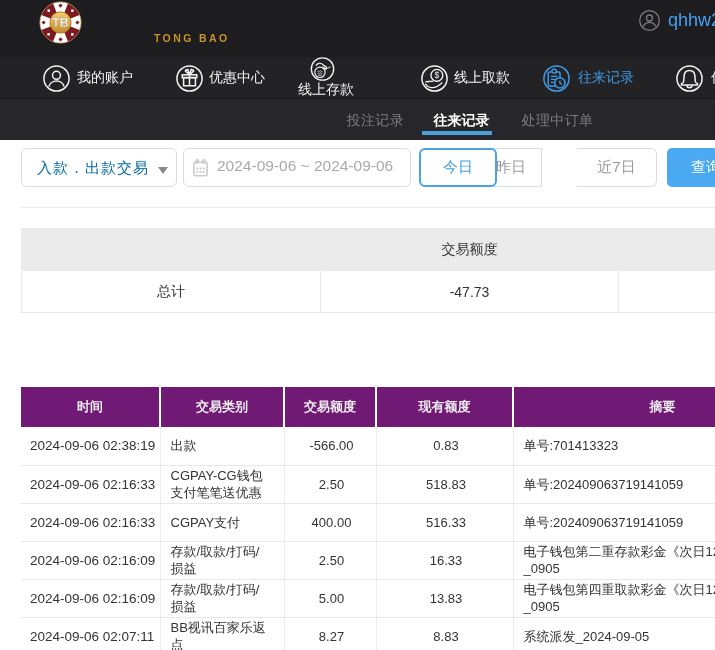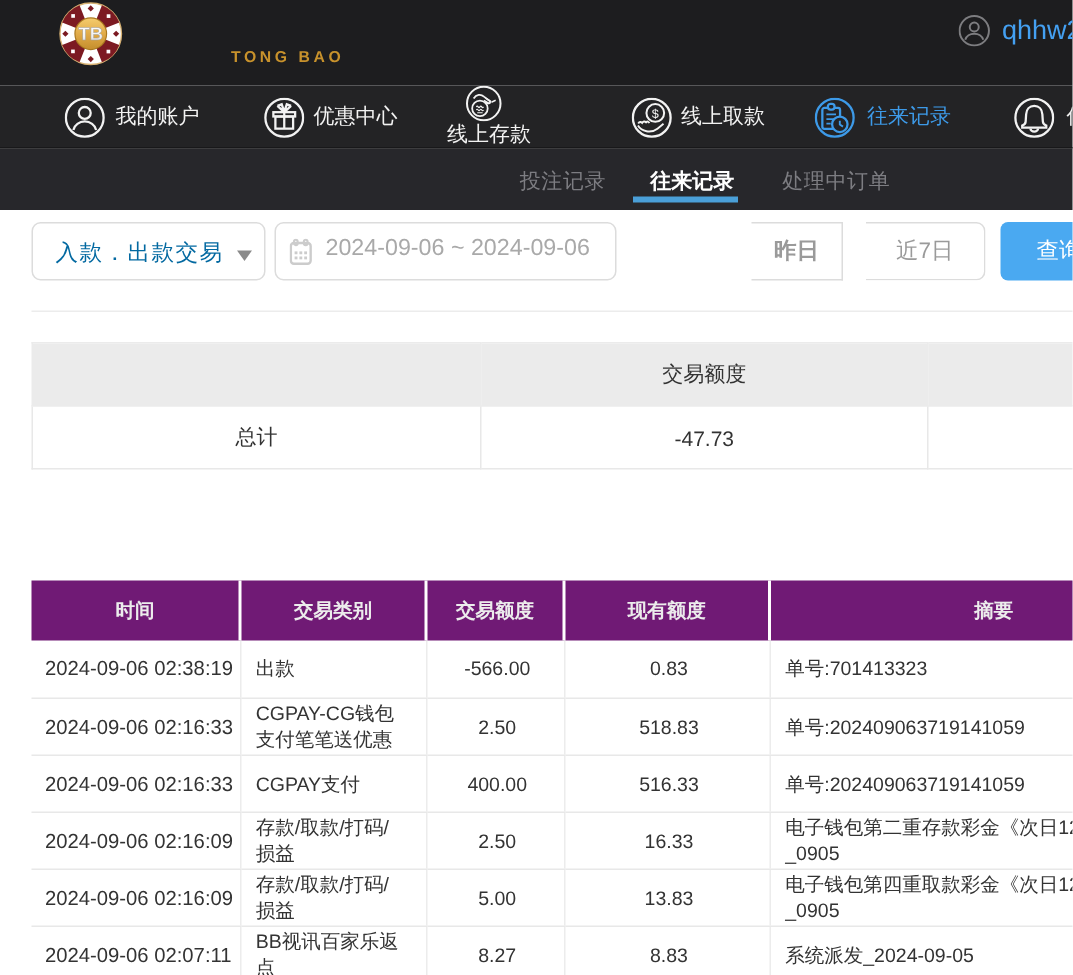--- a/index.html
+++ b/index.html
@@ -155,21 +155,22 @@
       <rect x="3.4" y="8.6" width="1.9" height="1.9"></rect>
         <rect x="6.6" y="8.6" width="1.9" height="1.9"></rect>
         <rect x="9.8" y="8.6" width="1.9" height="1.9"></rect>
       <rect x="3.4" y="12" width="1.9" height="1.9"></rect>
         <rect x="6.6" y="12" width="1.9" height="1.9"></rect>
         <rect x="9.8" y="12" width="1.9" height="1.9"></rect>
     </g>
   </svg>
   <div class="abs" style="left:217px;top:157px;font-size:15.5px;color:#a9a9a9;">2024-09-06 ~ 2024-09-06</div>
 
-  <div class="btn" style="left:501px;width:61px;border:1px solid #dcdcdc;border-left:none;font-weight:bold;">昨日</div>
+  <div class="btn" style="left:419px;width:78px;border:2px solid #4aa3e8;border-radius:6px;color:#3d9de8;background:#fff;z-index:2;">今日</div>
+  <div class="btn" style="left:481px;width:61px;border:1px solid #dcdcdc;border-left:none;">昨日</div>
   <div class="btn" style="left:577px;width:80px;border:1px solid #dcdcdc;border-left:none;border-radius:0 6px 6px 0;">近7日</div>
   <div class="btn" style="left:667px;width:78px;background:#4aa9f1;color:#fff;border-radius:5px;">查询</div>
 
   <div class="abs" style="left:21px;top:207px;width:808px;height:1px;background:#ececec;"></div>
 
   <table class="sumtab abs" style="left:21px;top:228px;width:790px;">
     <colgroup>
         <col style="width:299px">
         <col style="width:298px">
         <col style="width:193px">

